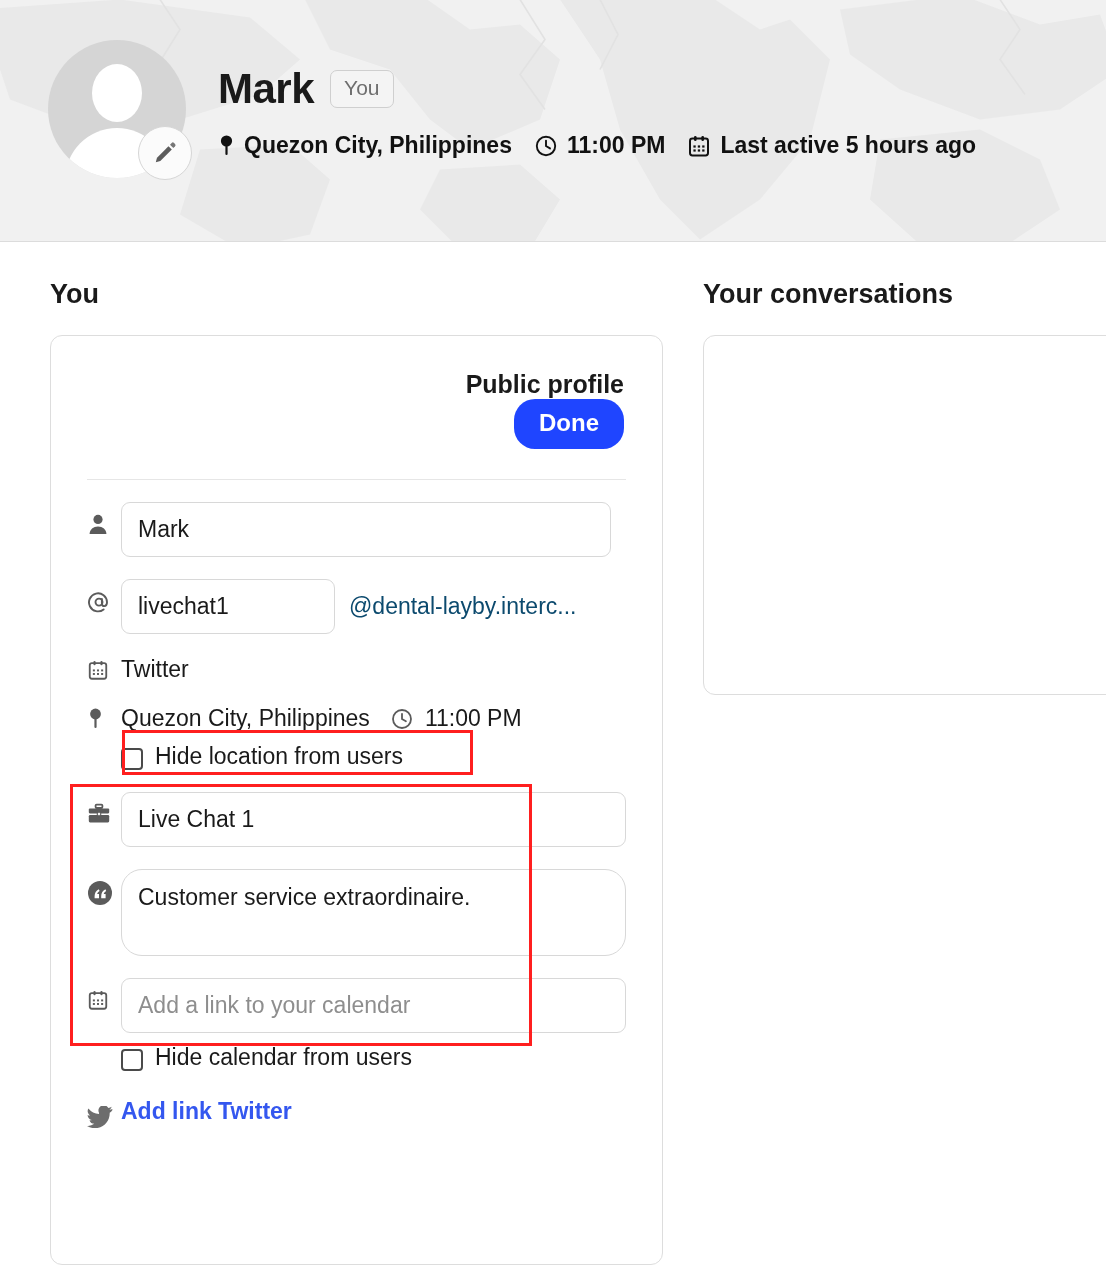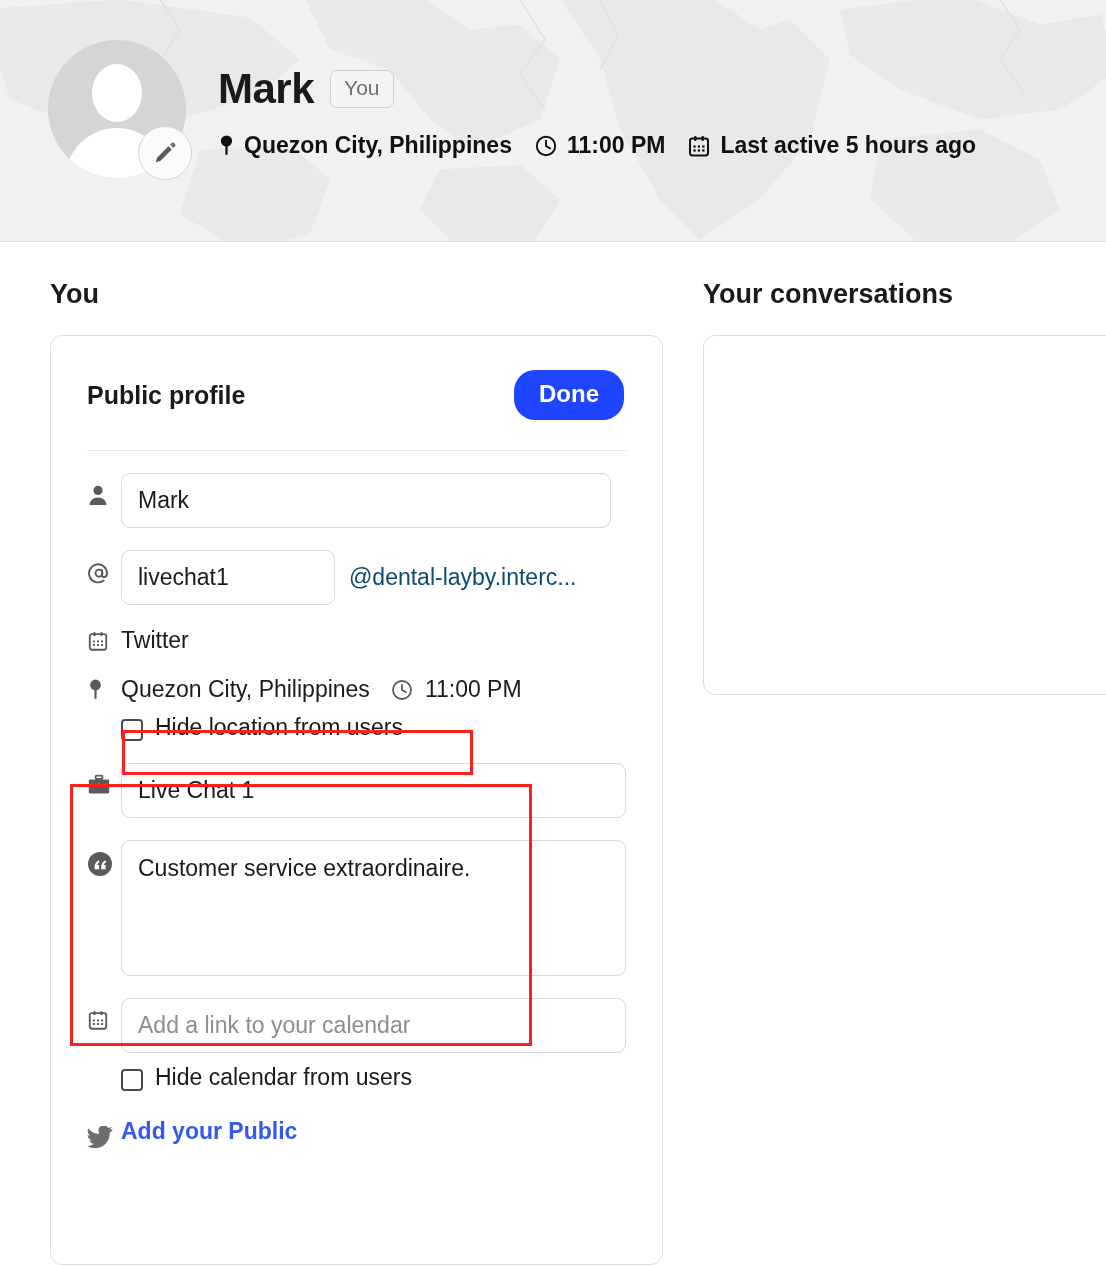--- a/index.html
+++ b/index.html
@@ -163,23 +163,24 @@
     background: #fff;
     box-sizing: border-box;
   }
   .card-profile {
     width: 613px;
     padding: 0 0 34px 0;
     min-height: 930px;
   }
   .card-head {
     display: flex;
-    align-items: center;
+    align-items: flex-end;
     justify-content: space-between;
     padding: 34px 38px 0 36px;
+    flex-direction: column;
   }
   .card-title {
     font-size: 25px;
     font-weight: bold;
     color: #1a1a1a;
   }
   .done-btn {
     background: #1f45ff;
     color: #fff;
     border: none;
@@ -265,23 +266,23 @@
     border: 2px solid #4a4a4a;
     border-radius: 4px;
     background: #fff;
     margin-right: 12px;
     flex: 0 0 22px;
     cursor: pointer;
     box-sizing: border-box;
   }
   .textarea {
     flex: 1;
-    height: 136px;
+    height: 87px;
     border: 1px solid #d8d8d8;
-    border-radius: 9px;
+    border-radius: 21px;
     padding: 13px 16px;
     font-size: 23px;
     color: #1a1a1a;
     background: #fff;
     box-sizing: border-box;
     font-family: "Liberation Sans", sans-serif;
     resize: none;
     outline: none;
     line-height: 1.3;
   }
@@ -537,21 +538,21 @@
           <span class="cbox"></span>
           <span>Hide calendar from users</span>
         </div>
 
         <div class="twitter-row">
           <span class="f-icon">
             <svg width="26" height="22" viewBox="0 0 26 22" aria-hidden="true">
               <path d="M25.4 2.9c-.9.4-1.9.7-3 .8a5.2 5.2 0 002.3-2.9c-1 .6-2.1 1-3.3 1.3A5.2 5.2 0 0012 6.8c0 .4 0 .8.1 1.2A14.8 14.8 0 011.4 2.5a5.2 5.2 0 001.6 7 5.1 5.1 0 01-2.4-.6v.1c0 2.5 1.8 4.6 4.2 5.1a5.3 5.3 0 01-2.3.1 5.2 5.2 0 004.8 3.6A10.4 10.4 0 010 19.9a14.7 14.7 0 008 2.3c9.5 0 14.7-7.9 14.7-14.7v-.7c1-.7 1.9-1.6 2.6-2.6z" fill="#6d6d6d"></path>
             </svg>
           </span>
-          <a class="twitter-link">Add your Public</a>
+          <a class="twitter-link">Add link Twitter</a>
         </div>
 
       </div>
     </div>
   </div>
 
   <div class="col-right">
     <div class="section-title">Your conversations</div>
     <div class="card card-conversations"></div>
   </div>

